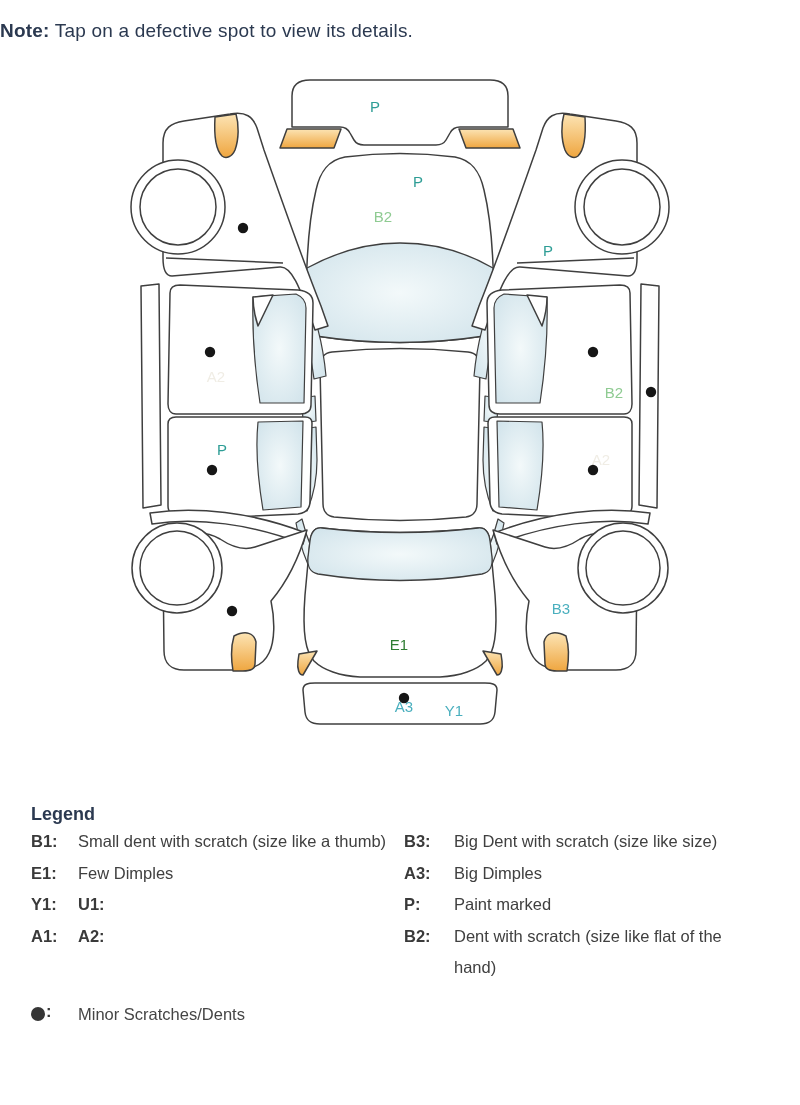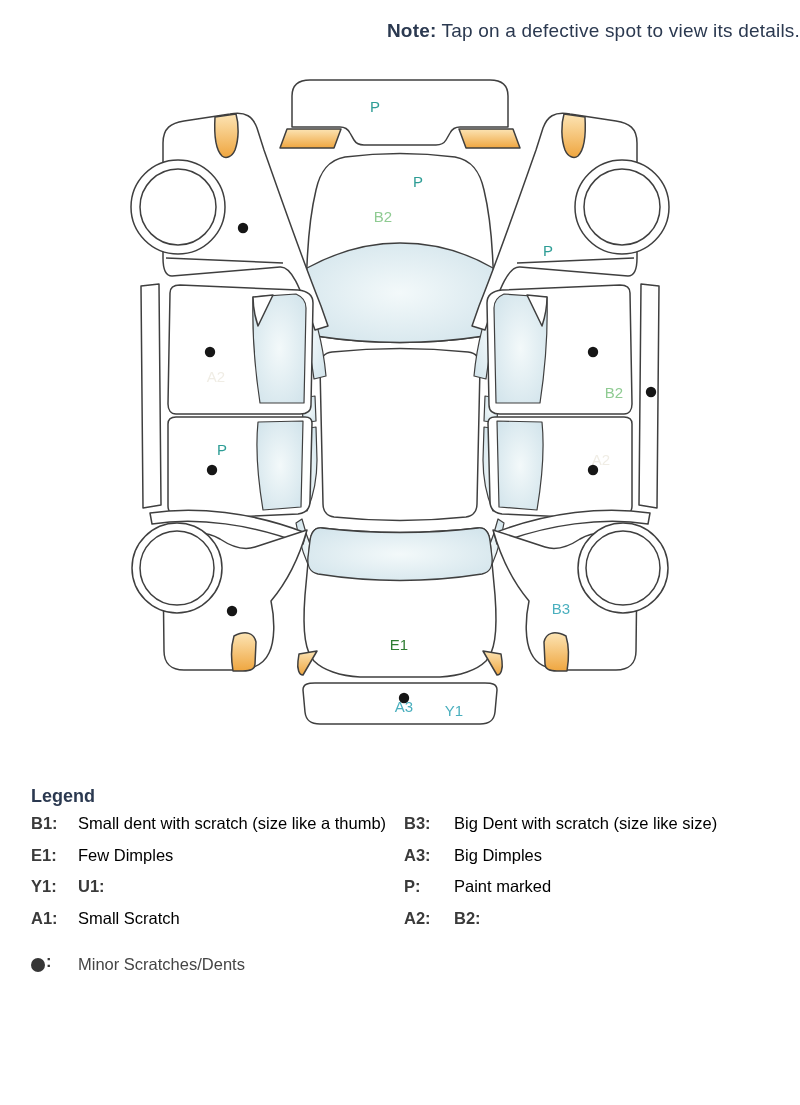--- a/index.html
+++ b/index.html
@@ -1,39 +1,39 @@
 <!DOCTYPE html>
 <html><head>
 <meta charset="utf-8">
 <style>
   html,body{margin:0;padding:0;}
   body{
     width:800px;height:1105px;background:#ffffff;position:relative;overflow:hidden;
     font-family:"Liberation Sans", sans-serif;
   }
   .note{
-    position:absolute;top:20px;left:0;width:800px;text-align:right;
+    position:absolute;top:20px;left:0;width:800px;text-align:left;
     font-size:19px;color:#2b3950;letter-spacing:.2px;
   }
   .note b{font-weight:700;}
   .diagram-svg{position:absolute;top:0;left:0;}
   .marker-label{
     font-family:"Liberation Sans", sans-serif;
     font-size:15px;font-weight:500;
   }
-  .legend{position:absolute;top:784px;left:31px;width:738px;color:#424242;}
+  .legend{position:absolute;top:802px;left:31px;width:738px;color:#424242;}
   .legend-title{font-size:18px;font-weight:700;color:#2b3950;line-height:24px;}
   .legend-grid{
     display:grid;
     grid-template-columns:47px 326px 50px 1fr;
     column-gap:0;row-gap:0;
     font-size:16.5px;line-height:31.5px;
   }
   .legend-grid .code{font-weight:700;color:#3a3a3a;}
-  .legend-grid .desc{color:#000000;max-width:312px;}
+  .legend-grid .desc{color:#404040;max-width:312px;}
   .legend-grid .desc.r{max-width:308px;}
   .legend-dot-row{
     margin-top:15px;display:grid;grid-template-columns:47px 1fr;
     font-size:16.5px;line-height:31.5px;color:#454545;align-items:center;
   }
   .dot-glyph{display:flex;align-items:center;}
   .dot-circle{width:14px;height:14px;border-radius:50%;background:#363636;display:inline-block;}
   .dot-colon{font-weight:700;color:#3a3a3a;margin-left:1px;position:relative;top:-3px;}
 </style>
 </head>
@@ -161,24 +161,24 @@
     <span class="desc">Few Dimples</span>
     <span class="code">A3:</span>
     <span class="desc r">Big Dimples</span>
 
     <span class="code">Y1:</span>
     <span class="code">U1:</span>
 
     <span class="code">P:</span>
     <span class="desc">Paint marked</span>
     <span class="code">A1:</span>
-    <span class="desc r">Small Scratch</span>
 
     <span class="code">A2:</span>
     <span class="code">B2:</span>
+    <span class="desc r">Dent with scratch (size like flat of the hand)</span>
   </div>
   <div class="legend-dot-row">
     <span class="dot-glyph">
         <span class="dot-circle"></span>
         <span class="dot-colon">:</span>
       </span>
     <span class="desc">Minor Scratches/Dents</span>
   </div>
 </div>
 

